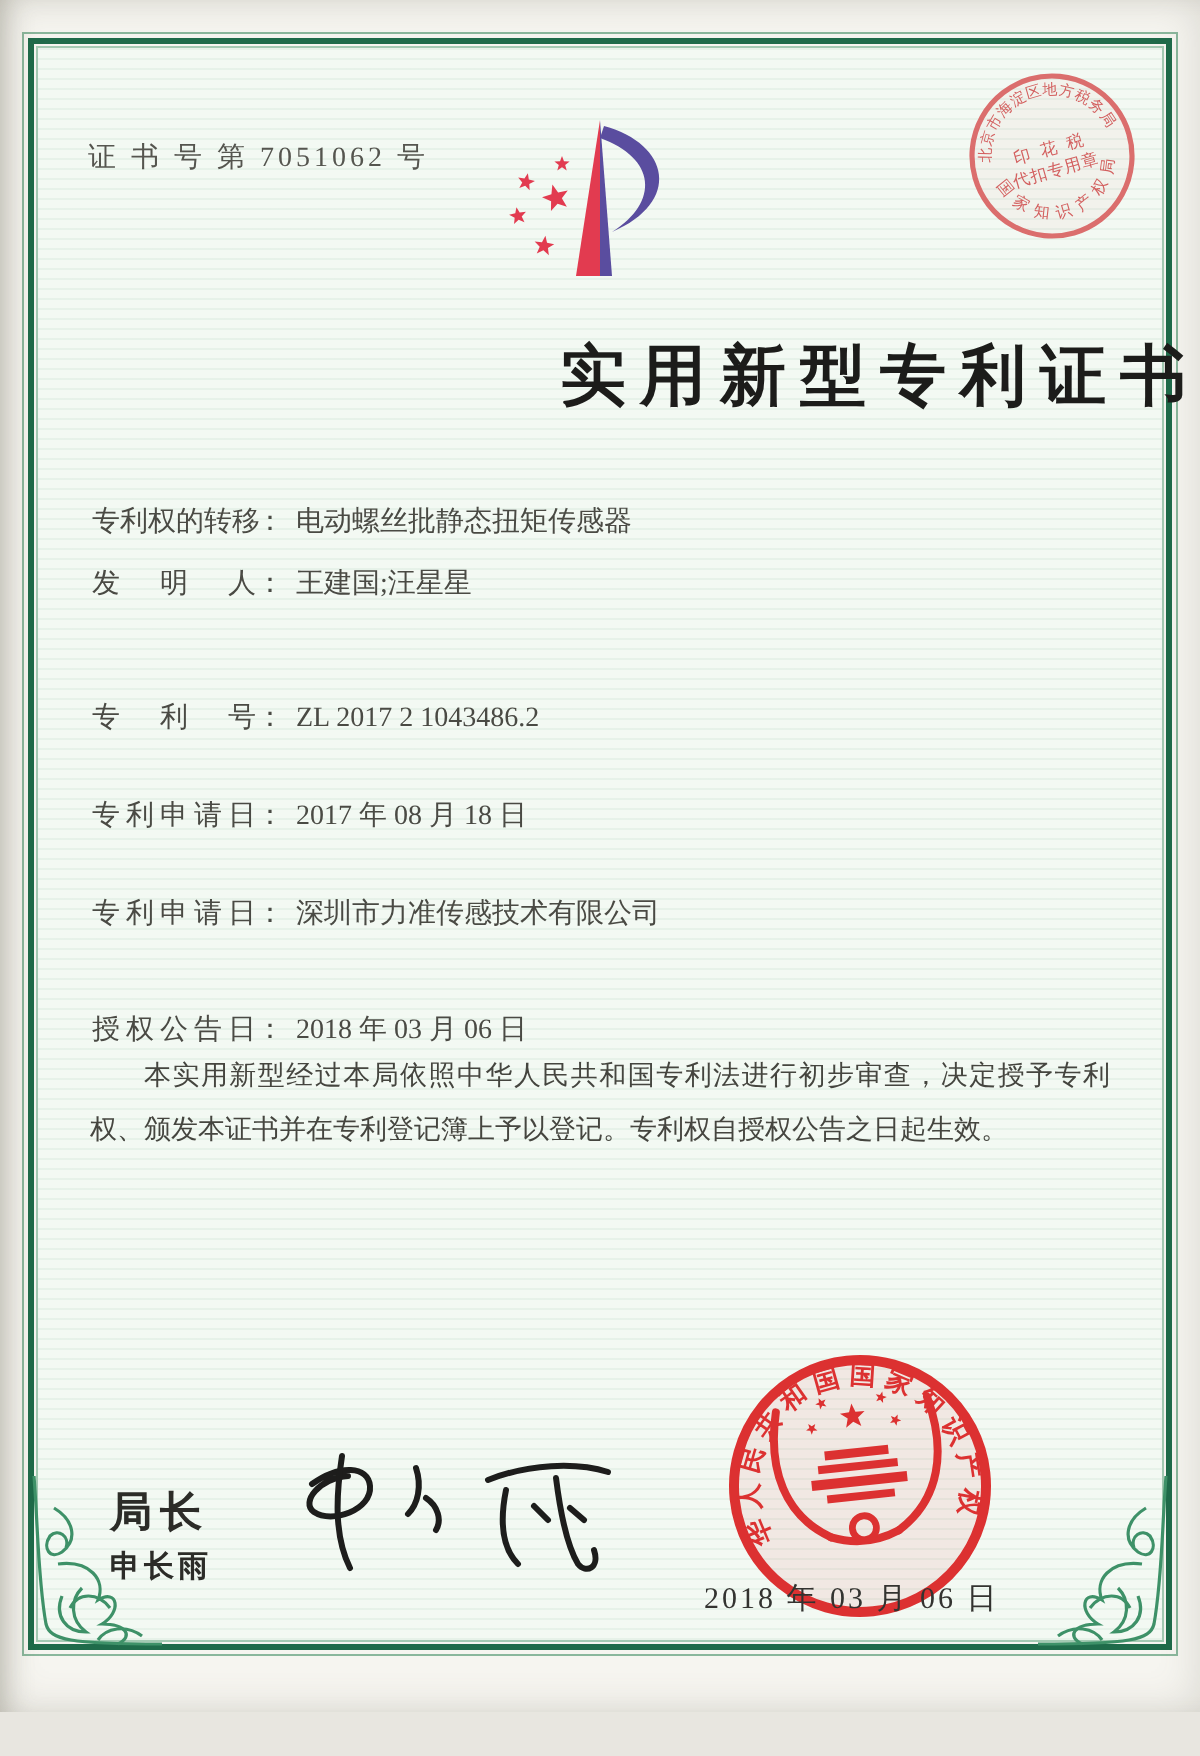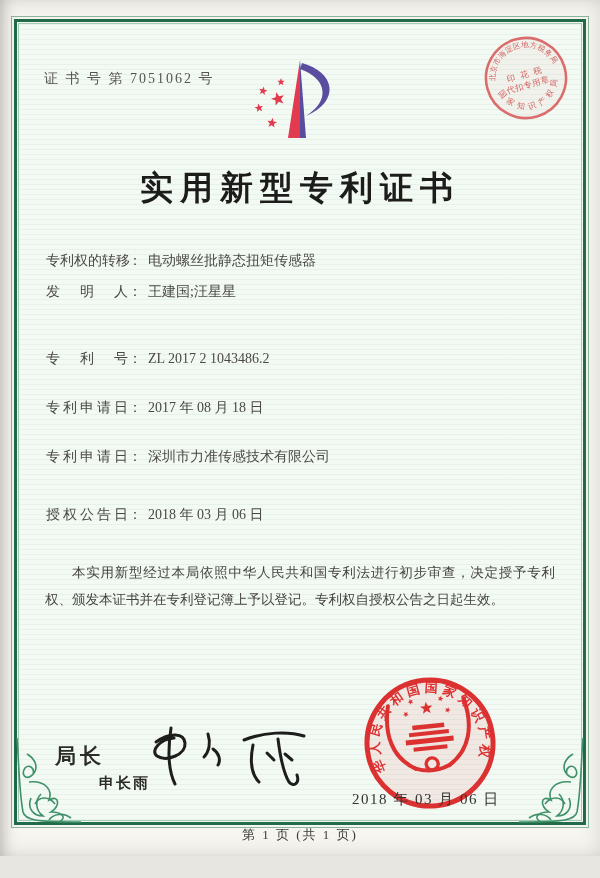--- a/index.html
+++ b/index.html
@@ -9,33 +9,33 @@
         box-shadow:inset 0 0 20px rgba(100,95,80,.20), inset 10px 0 14px -8px rgba(110,105,90,.35);}
   
   .frame1{position:absolute;left:11px;right:11px;top:16px;bottom:28px;border:1px solid #8ab79c;}
   .frame2{position:absolute;inset:2px;border:3px solid #1f6b4a;}
   .frame3{position:absolute;inset:1px;border:1px solid #a4cab3;
         background-color:#f3f9f3;
         background-image:repeating-linear-gradient(0deg,rgba(120,180,145,.10) 0px,rgba(120,180,145,.10) 1px,transparent 1px,transparent 5px);}
   .cert-number{position:absolute;left:44px;top:70px;font-size:14px;letter-spacing:2px;color:#55554f;}
   .logo{position:absolute;left:246px;top:56px;}
   .stamp-small{position:absolute;left:482px;top:34px;transform:rotate(-16deg);opacity:.88;}
-  .title{position:absolute;left:0;right:0;top:166px;text-align:center;font-size:33px;font-weight:700;
+  .title{position:absolute;left:0;right:0;top:166px;text-align:right;font-size:33px;font-weight:700;
         letter-spacing:7px;color:#1c1c1a;}
   .fields{position:absolute;left:46px;right:40px;top:252px;font-size:14px;color:#4a4a44;}
   .field-row{position:absolute;left:0;white-space:nowrap;}
   .f-label{display:inline-block;width:82px;text-align:justify;text-align-last:justify;color:#4a4a44;}
   .f-colon{padding-right:6px;}
   .body-text{position:absolute;left:45px;width:510px;top:524px;font-size:13.5px;line-height:27px;
-        text-align:justify;color:#45453f;margin-top:35px;}
+        text-align:justify;color:#45453f;}
   .body-text p{margin:0;text-indent:2em;}
   .sig-title{position:absolute;left:55px;top:742px;font-family:"Liberation Sans","DejaVu Sans",sans-serif;
         font-size:21px;font-weight:700;letter-spacing:4px;color:#2c2c28;}
   .sig-name{position:absolute;left:55px;top:774px;font-family:Liberation Sans, sans-serif;
-        font-size:15px;font-weight:700;letter-spacing:2px;color:#2c2c28;margin-left:44px;}
+        font-size:15px;font-weight:700;letter-spacing:2px;color:#2c2c28;}
   .signature{position:absolute;left:138px;top:722px;}
   .stamp-big{position:absolute;left:355px;top:668px;transform:rotate(-6deg);}
   .issue-date{position:absolute;left:352px;top:790px;font-size:15px;letter-spacing:1.5px;color:#333330;z-index:5;}
   .footer{position:absolute;left:0;right:0;top:826px;text-align:center;font-size:13px;letter-spacing:2px;color:#3c3c37;}
   .flourish{position:absolute;bottom:30px;z-index:2;}
   .flourish.right{right:13px;}
   .flourish.left{left:13px;transform:scaleX(-1);}
   svg text{font-family:"Liberation Sans","DejaVu Sans",sans-serif;}
 </style>
 </head>
@@ -168,15 +168,14 @@
     <g fill="none" stroke="#3e9168" stroke-width="1.6">
       <path d="M68,4 C66,30 66,56 62,78 C60,86 50,88 4,88"></path>
       <path d="M58,20 C48,26 46,36 54,42 C60,46 64,40 60,34 C56,30 50,34 52,40"></path>
       <path d="M56,48 C40,46 32,56 36,66 C26,60 24,72 34,78 C22,78 18,84 26,88"></path>
       <path d="M44,60 C50,66 50,76 42,82 C52,82 58,74 54,64"></path>
       <path d="M30,70 C36,62 46,62 50,70"></path>
       <path d="M14,84 C22,78 32,80 36,86"></path>
     </g>
   </svg>
 
-  <div class="footer">第 1 页 (共 1 页)</div>
 
 </div>
 
 </body></html>

